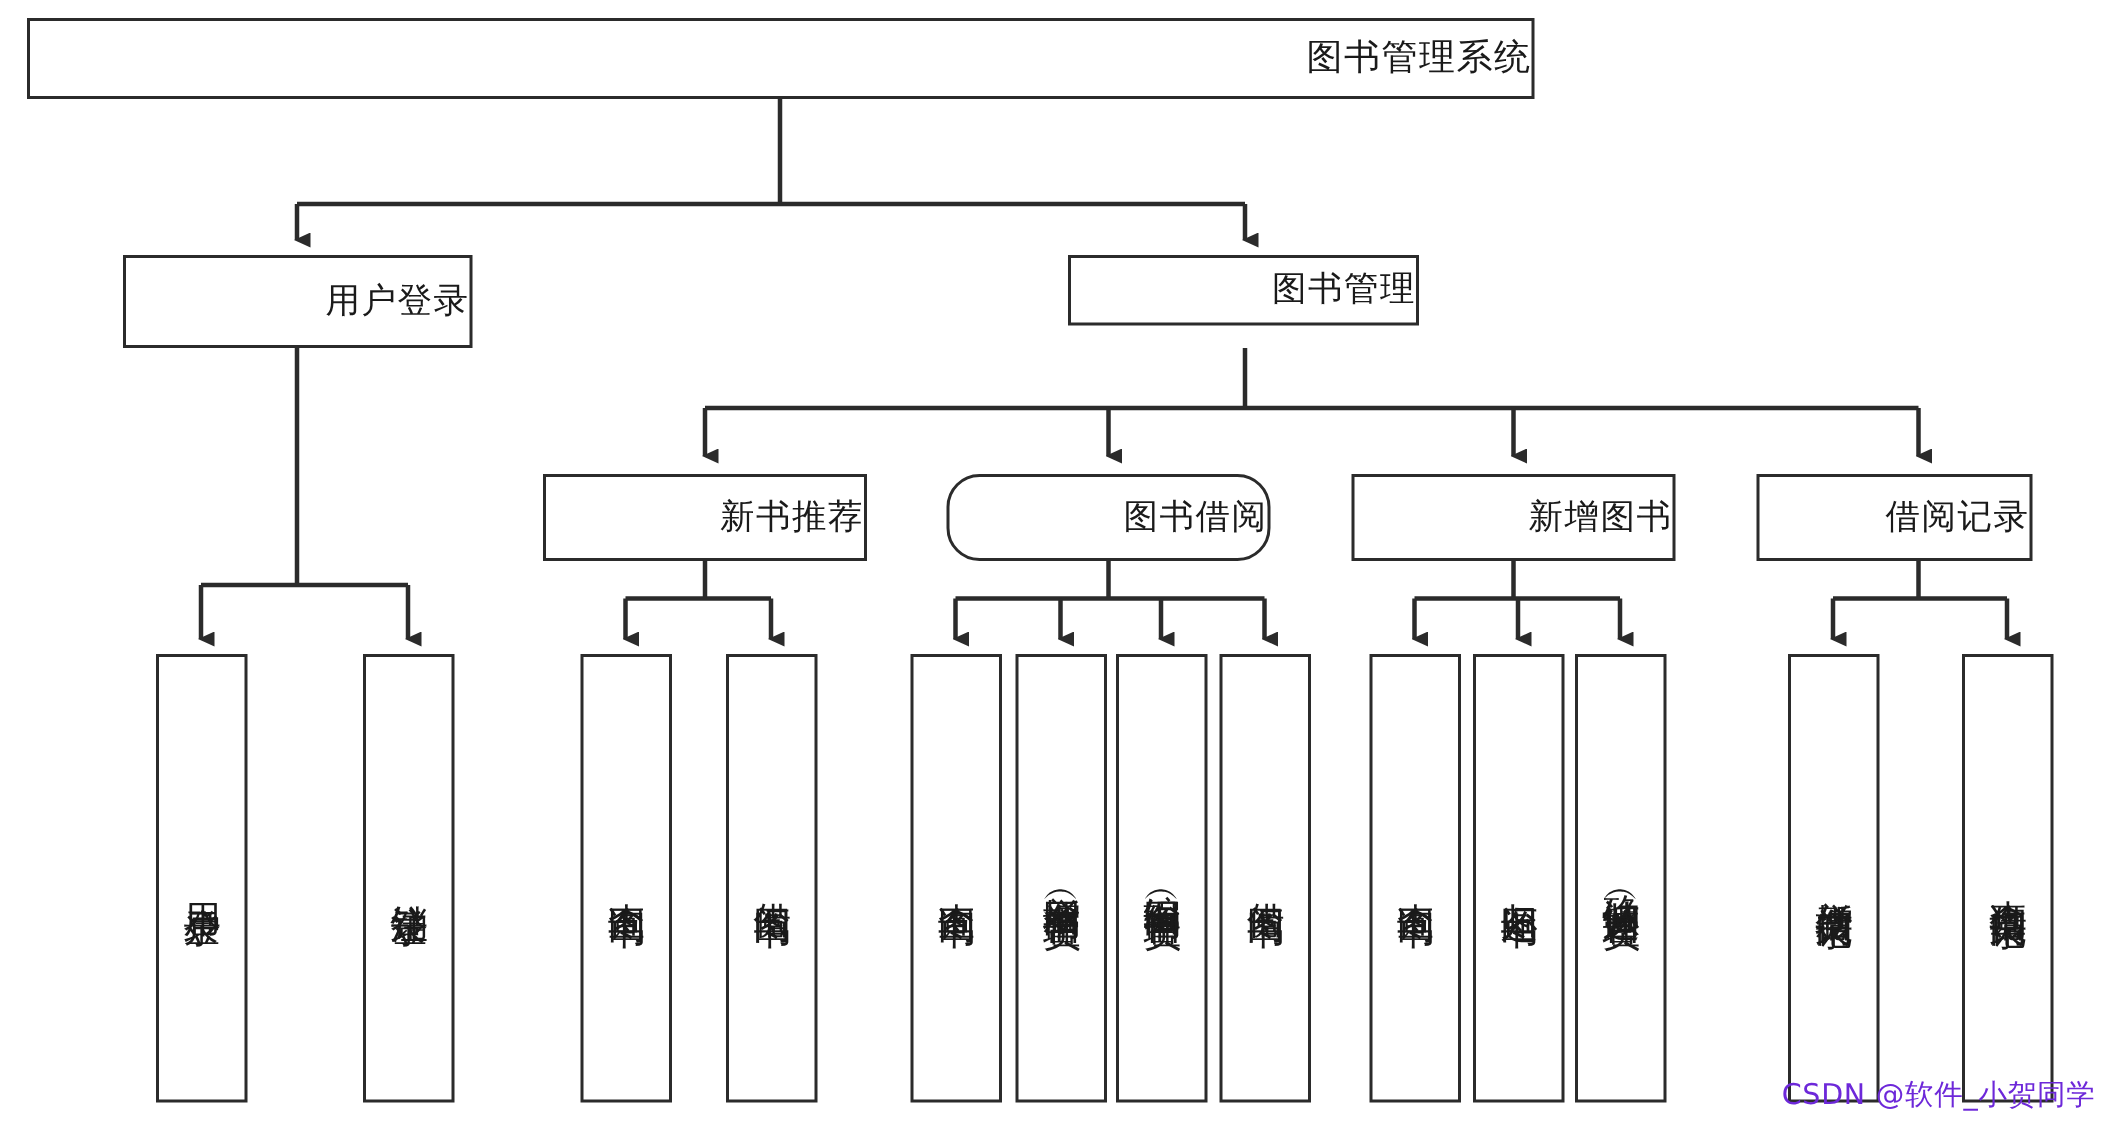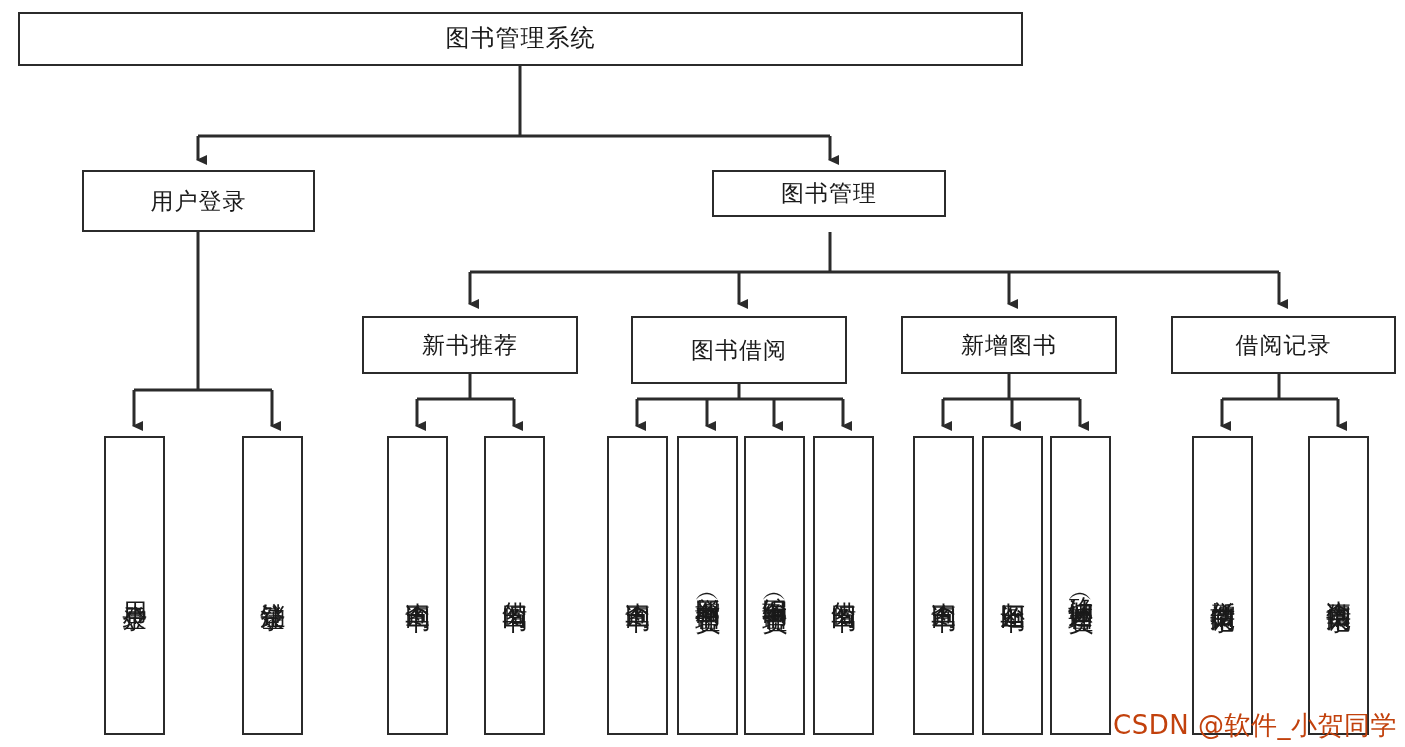--- a/index.html
+++ b/index.html
@@ -29,21 +29,21 @@
     pointer-events: none;
   }
   
   .node {
     position: absolute;
     box-sizing: border-box;
     background: #ffffff;
     border: 2px solid #2b2b2b;
     display: flex;
     align-items: center;
-    justify-content: center;
+    justify-content: flex-end;
     z-index: 2;
   }
   .node .label {
     font-size: 23px;
     line-height: 1.15;
     letter-spacing: 1px;
     color: #1a1a1a;
     white-space: nowrap;
   }
   
@@ -63,22 +63,22 @@
     line-height: 1.02;
     letter-spacing: 2px;
     white-space: normal;
     max-height: 100%;
   }
   
   #watermark {
     position: absolute;
     right: 8px;
     bottom: 4px;
-    font-size: 26px;
-    color: #c2410c;
+    font-size: 19px;
+    color: #6d28d9;
     letter-spacing: 0.5px;
     z-index: 3;
     white-space: nowrap;
   }
 </style>
 </head>
 <body>
 
 <div id="diagram">
 
@@ -141,27 +141,27 @@
   <div class="node" style="left:82px; top:170px; width:233px; height:62px;">
     <span class="label">用户登录</span>
   </div>
   <div class="node" style="left:712px; top:170px; width:234px; height:47px;">
     <span class="label">图书管理</span>
   </div>
 
   <div class="node" style="left:362px; top:316px; width:216px; height:58px;">
     <span class="label">新书推荐</span>
   </div>
-  <div class="node" style="left:631px; top:316px; width:216px; height:68px;">
+  <div class="node" style="left:631px; top:316px; width:216px; height:58px;border-radius:22px;">
     <span class="label">图书借阅</span>
   </div>
   <div class="node" style="left:901px; top:316px; width:216px; height:58px;">
     <span class="label">新增图书</span>
   </div>
-  <div class="node" style="left:1171px; top:316px; width:225px; height:58px;">
+  <div class="node" style="left:1171px; top:316px; width:184px; height:58px;">
     <span class="label">借阅记录</span>
   </div>
 
   <div class="node leaf" style="left:104px; top:436px; width:61px; height:299px;">
     <span class="label">用户登录</span>
   </div>
   <div class="node leaf" style="left:242px; top:436px; width:61px; height:299px;">
     <span class="label">注销登录</span>
   </div>
 

